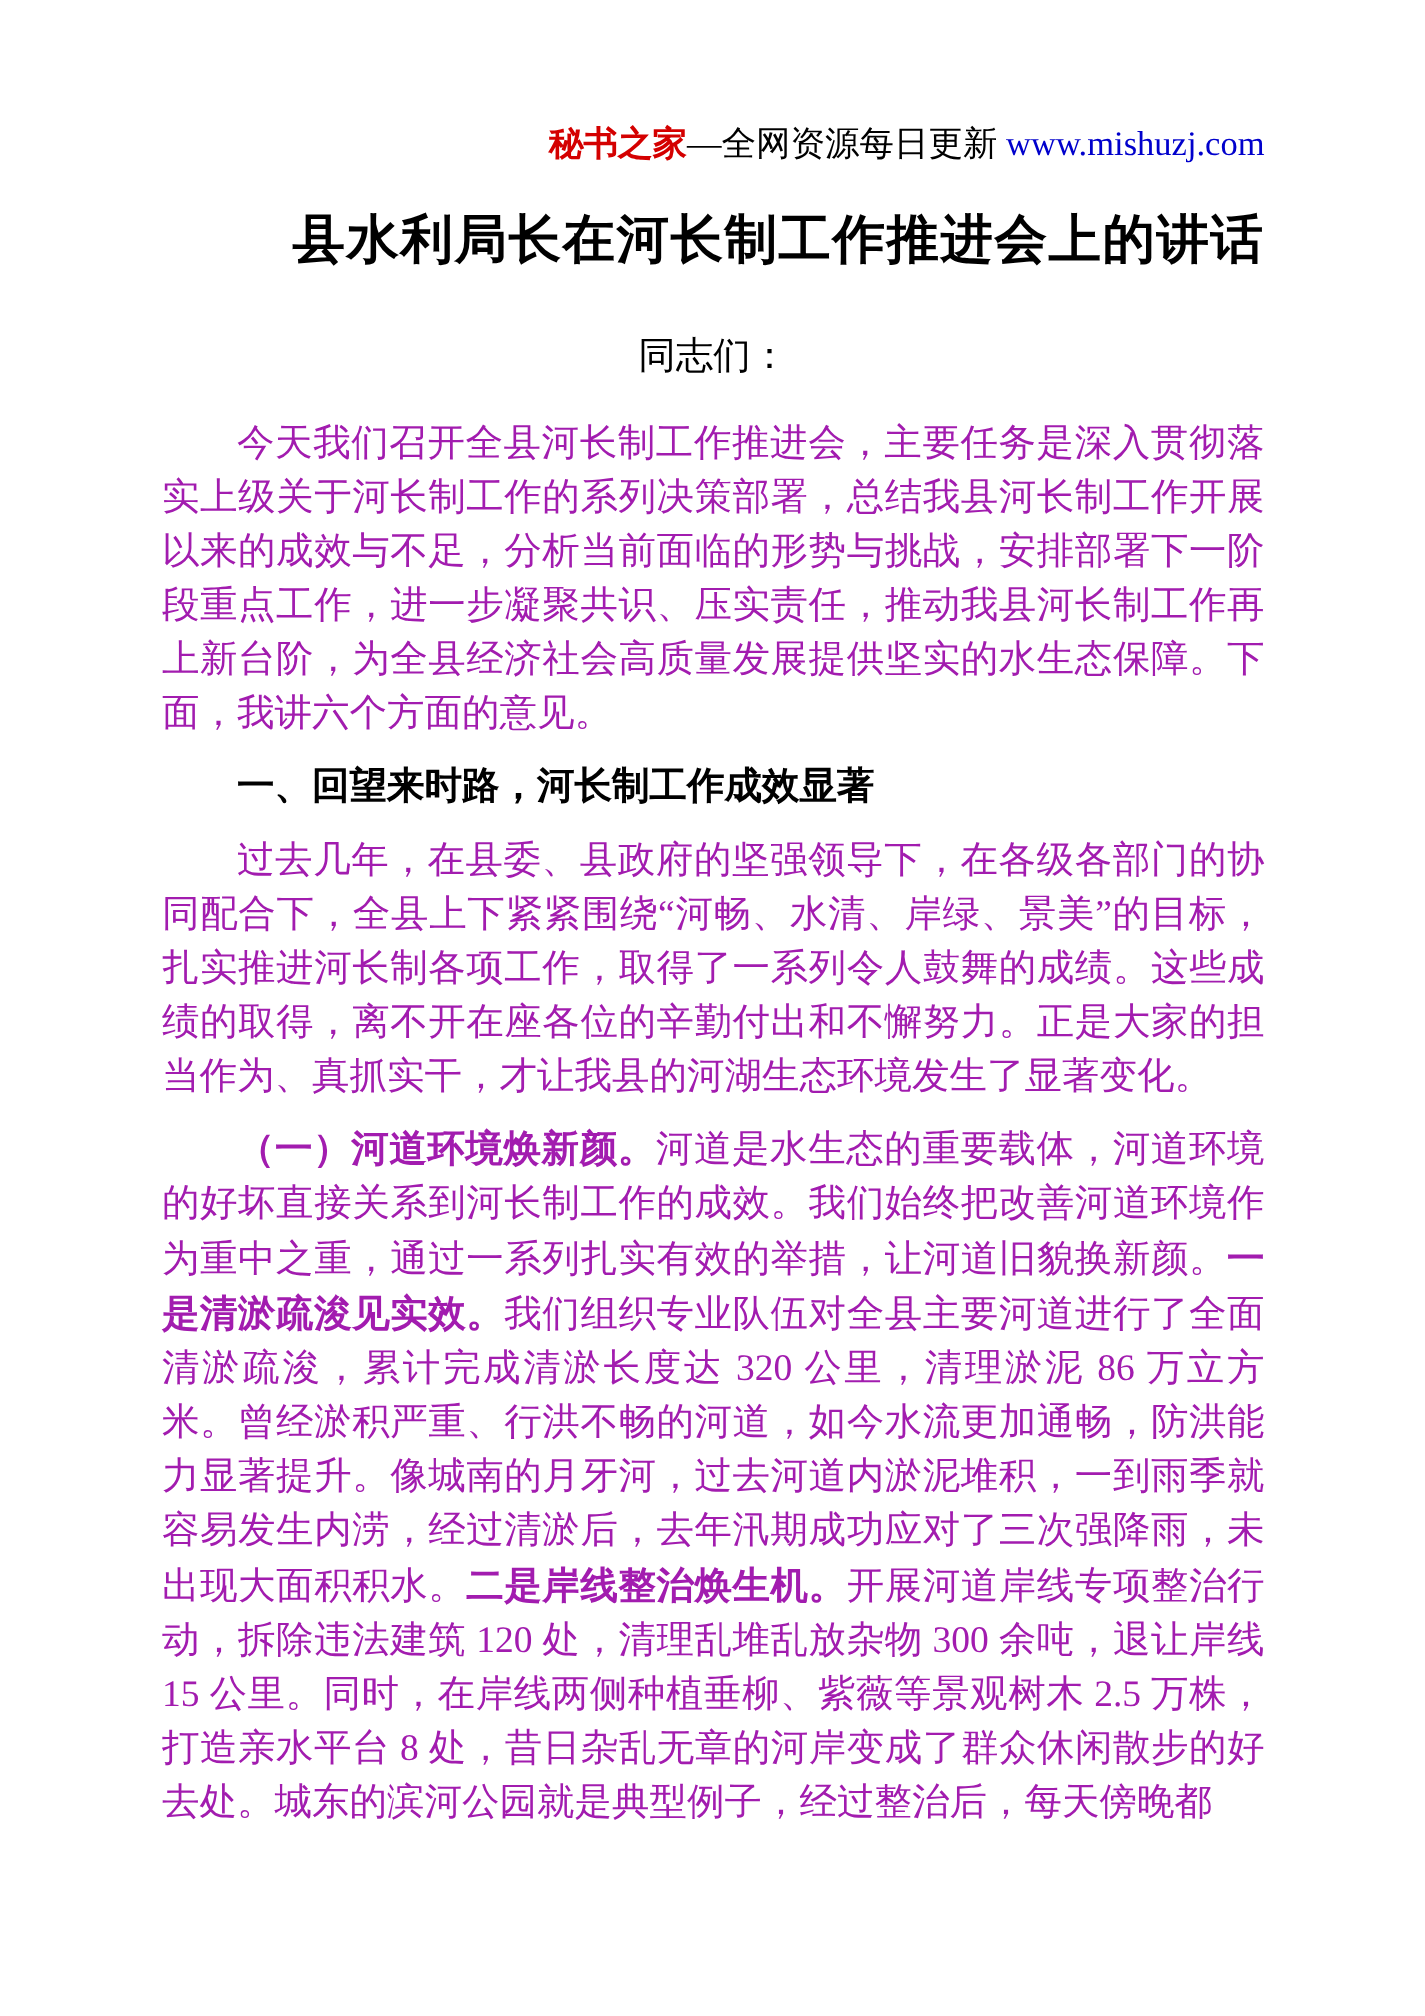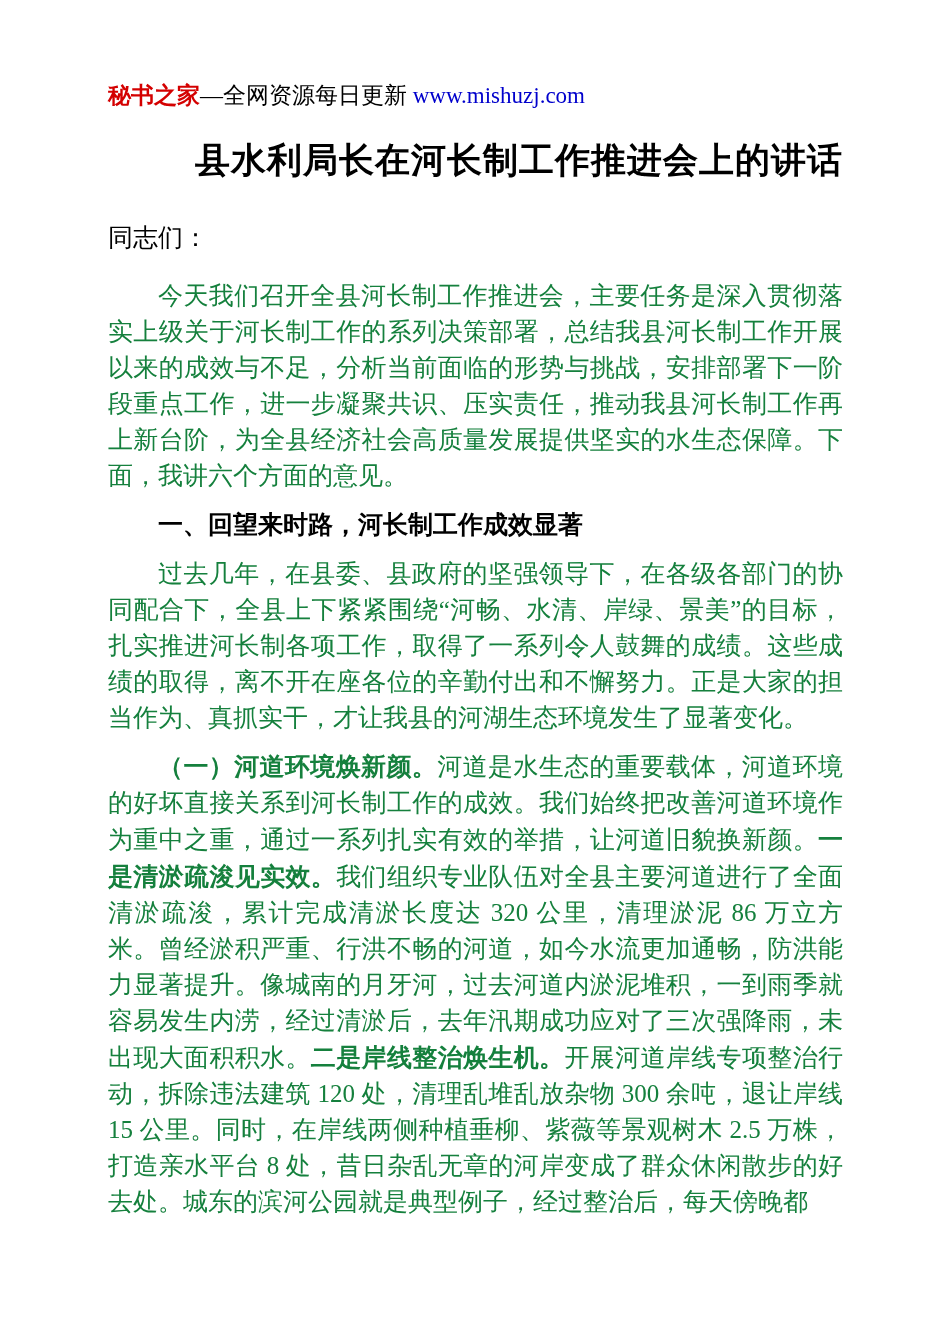--- a/index.html
+++ b/index.html
@@ -12,21 +12,21 @@
     overflow: hidden;
   }
   .page {
     width: 950px;
     height: 1344px;
     background: #ffffff;
     padding: 82px 107px 0 108px;
     overflow: hidden;
   }
   .header-line {
-    text-align: left;
+    text-align: right;
     font-size: 23px;
     line-height: 28px;
     margin-bottom: 26px;
     font-family: "Liberation Serif", "DejaVu Serif", serif;
     white-space: nowrap;
   }
   .brand {
     color: #d40000;
     font-weight: bold;
   }
@@ -45,28 +45,29 @@
     font-weight: bold;
     letter-spacing: 1px;
     font-family: "Liberation Sans", "DejaVu Sans", sans-serif;
     margin: 28px 0 38px 0;
     color: #000000;
   }
   .salutation {
     font-size: 25px;
     line-height: 36px;
     margin-bottom: 22px;
+    text-align: center;
   }
   .body-para {
     font-size: 25px;
     line-height: 36px;
     text-align: justify;
     text-justify: inter-character;
     margin-bottom: 12px;
-    color: #15803d;
+    color: #a21caf;
   }
   .indented { text-indent: 2em; }
   .section-heading {
     font-size: 25px;
     line-height: 36px;
     font-weight: bold;
     font-family: "Liberation Sans", "DejaVu Sans", sans-serif;
     margin: 6px 0 14px 0;
     color: #000000;
   }

